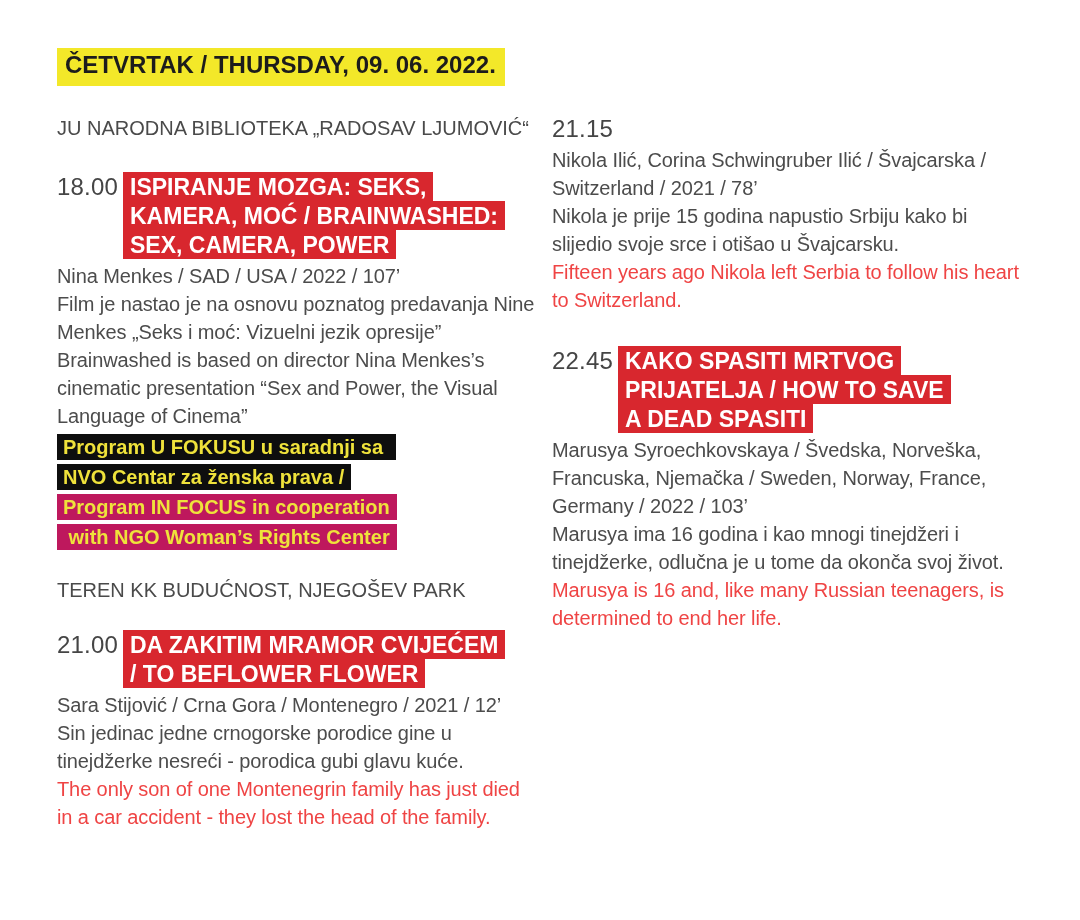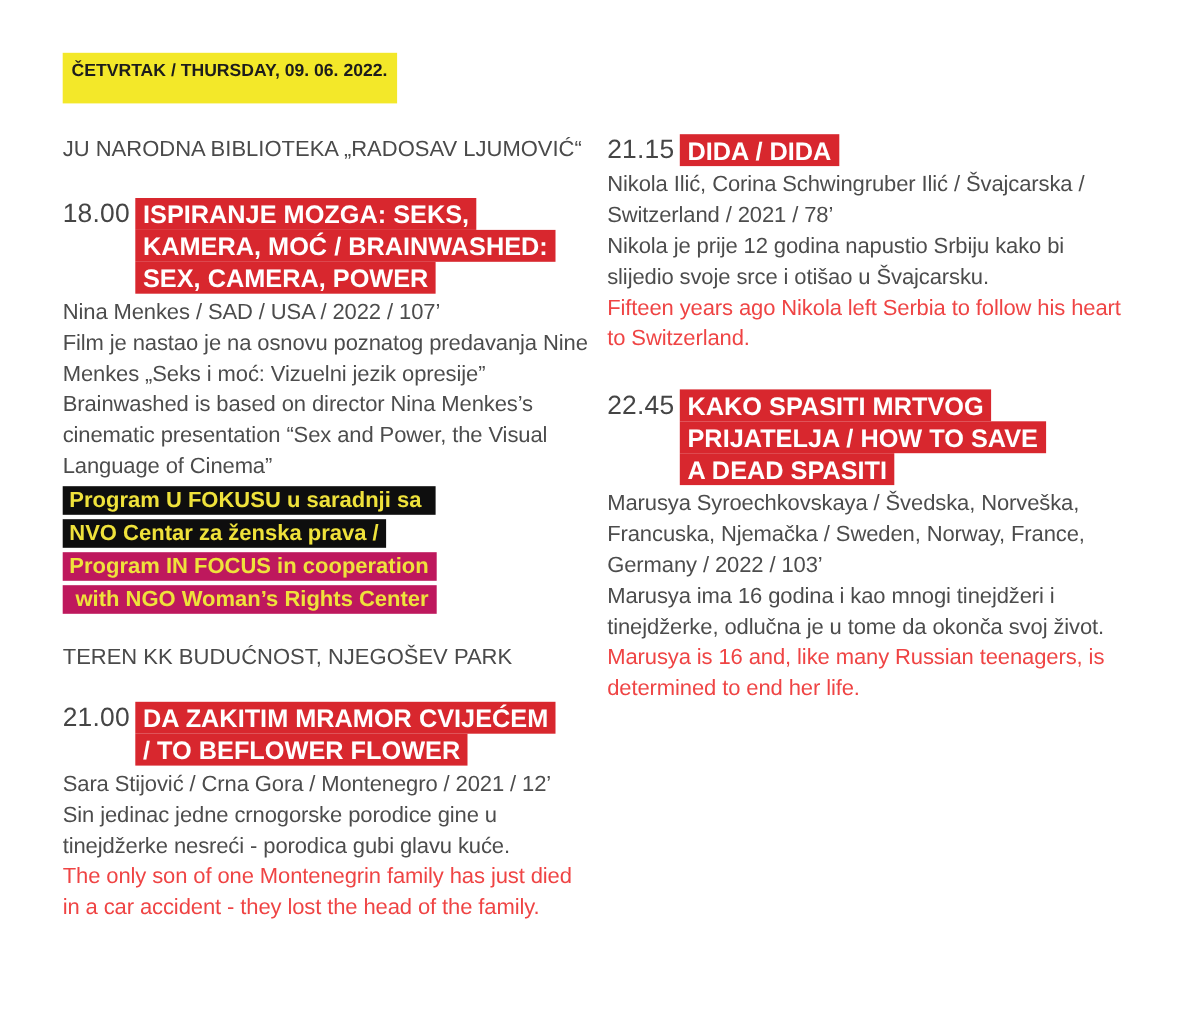--- a/index.html
+++ b/index.html
@@ -12,23 +12,23 @@
     font-family: "Liberation Sans", sans-serif;
     color: #4c4c4c;
     box-sizing: border-box;
     padding: 48px 0 0 57px;
   }
   .hl-yellow {
     display: table;
     background: #f3e829;
     color: #1c1c1c;
     font-weight: bold;
-    font-size: 16px;
+    font-size: 24px;
     line-height: 26px;
-    padding: 4px 9px 16px 8px;
+    padding: 4px 9px 8px 8px;
     white-space: nowrap;
   }
   .columns {
     display: flex;
     margin-top: 28px;
   }
   .col-left { width: 470px; flex: none; }
   .col-right { width: 470px; flex: none; margin-left: 25px; }
 
   .venue {
@@ -144,28 +144,25 @@
         </div>
       </div>
 
     </div>
 
     <div class="col-right">
 
       <div class="entry entry-right-first">
         <div class="entry-head">
           <span class="time">21.15</span>
-          <div class="title-lines">
-            <span class="hl-red">DIDA / DIDA</span>
-          </div>
         </div>
         <div class="body-block">
           <div class="ln dark">Nikola Ilić, Corina Schwingruber Ilić / Švajcarska /</div>
           <div class="ln dark">Switzerland / 2021 / 78’</div>
-          <div class="ln dark">Nikola je prije 12 godina napustio Srbiju kako bi</div>
+          <div class="ln dark">Nikola je prije 15 godina napustio Srbiju kako bi</div>
           <div class="ln dark">slijedio svoje srce i otišao u Švajcarsku.</div>
           <div class="ln light">Fifteen years ago Nikola left Serbia to follow his heart</div>
           <div class="ln light">to Switzerland.</div>
         </div>
       </div>
 
       <div class="entry entry-right-second">
         <div class="entry-head">
           <span class="time">22.45</span>
           <div class="title-lines">

